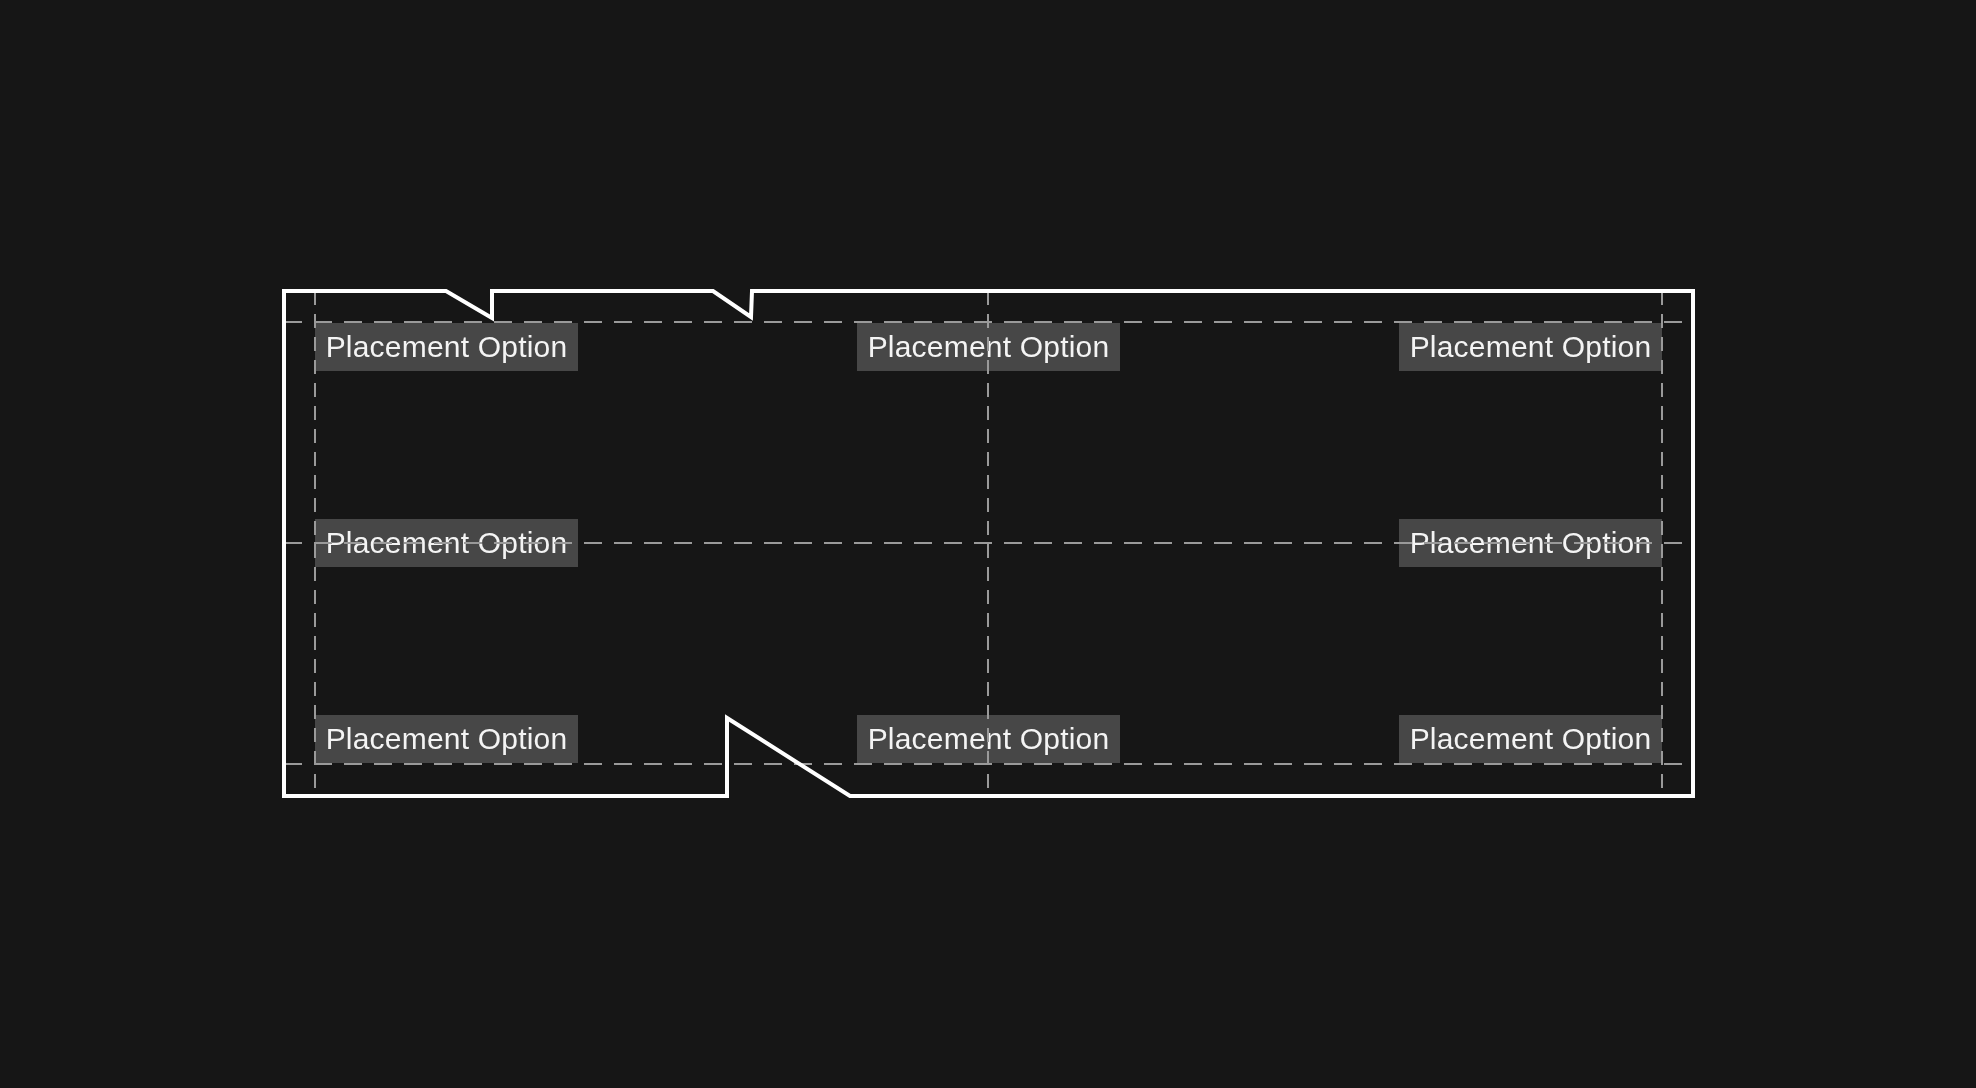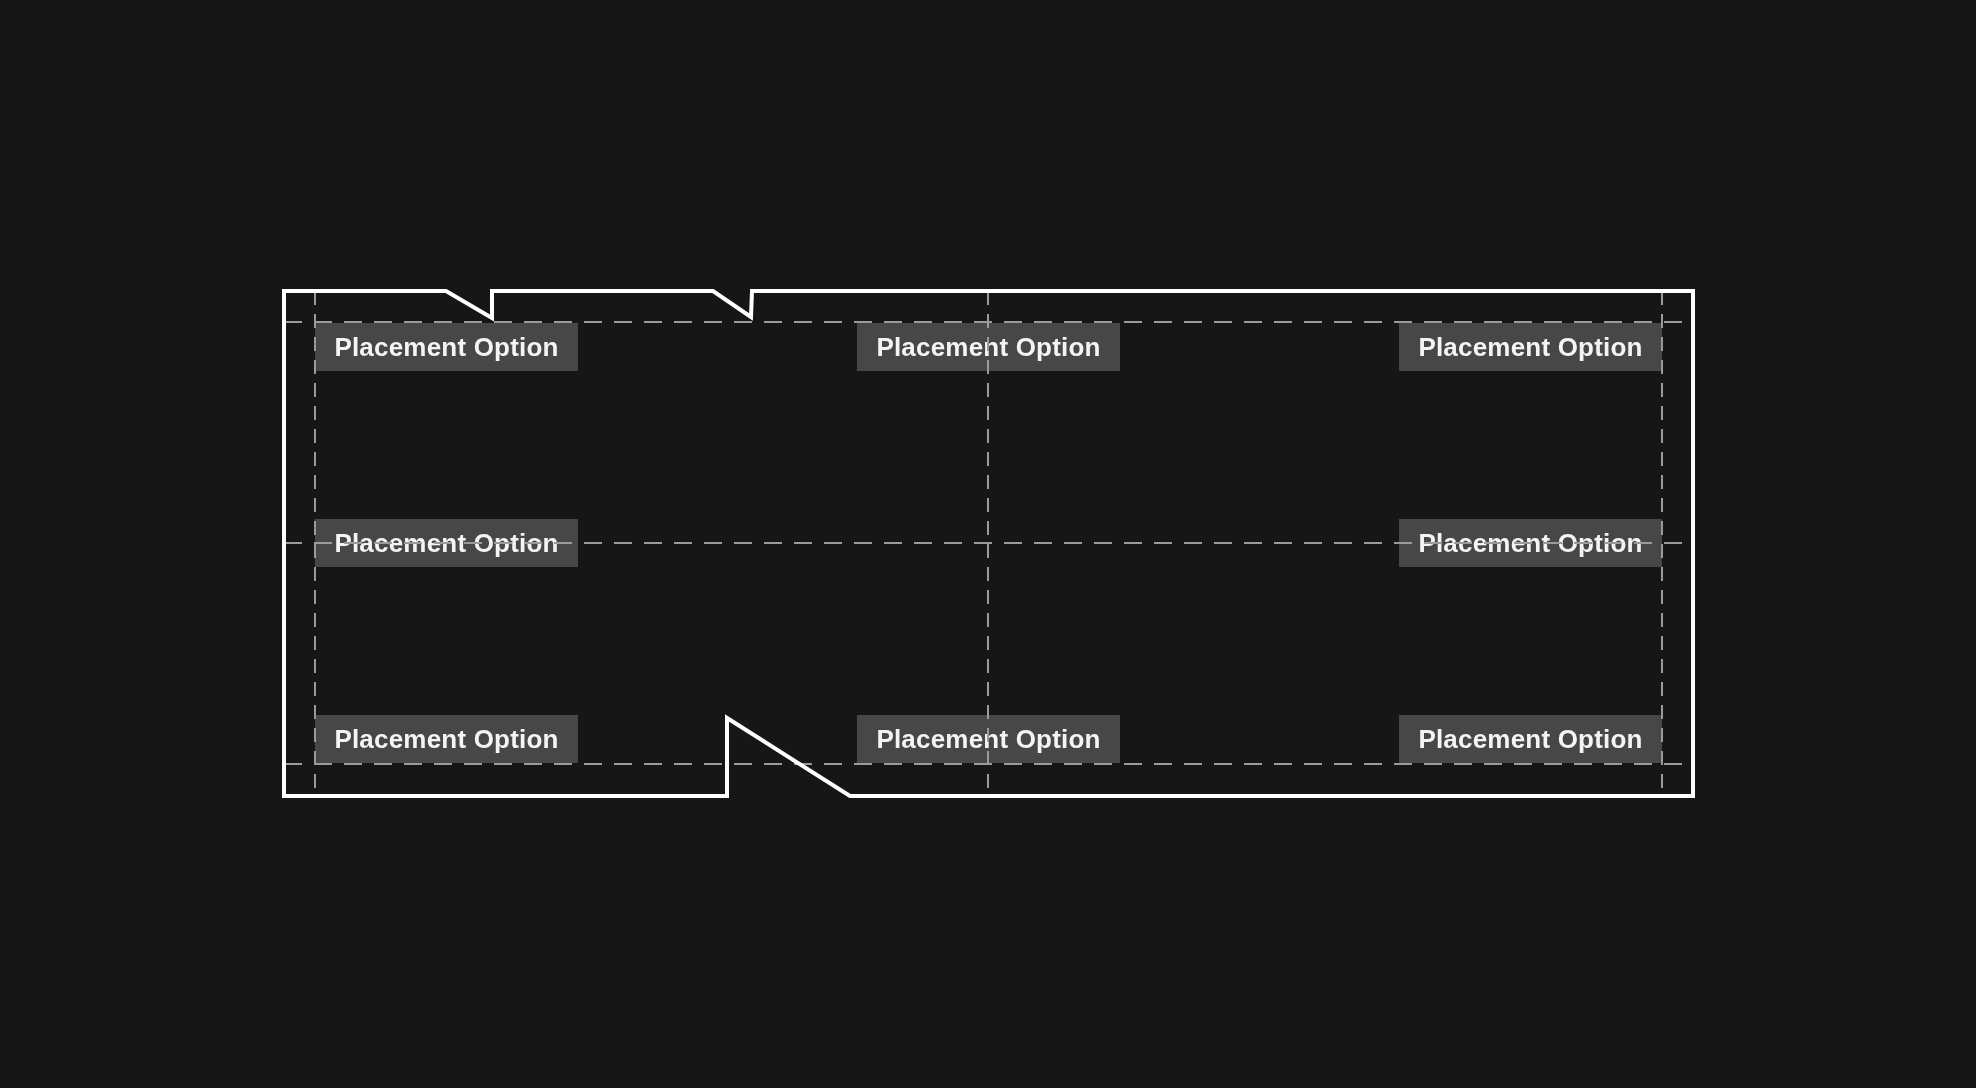--- a/index.html
+++ b/index.html
@@ -22,22 +22,22 @@
     inset: 0;
     z-index: 1;
   }
   .placement-option {
     position: absolute;
     display: flex;
     align-items: center;
     justify-content: center;
     background: #474747;
     color: #f4f4f4;
-    font-size: 26px;
-    font-weight: 700;
+    font-size: 30px;
+    font-weight: 400;
     letter-spacing: 0.2px;
     white-space: nowrap;
     cursor: pointer;
     user-select: none;
   }
   #overlay-svg {
     position: absolute;
     inset: 0;
     z-index: 2;
     pointer-events: none;

